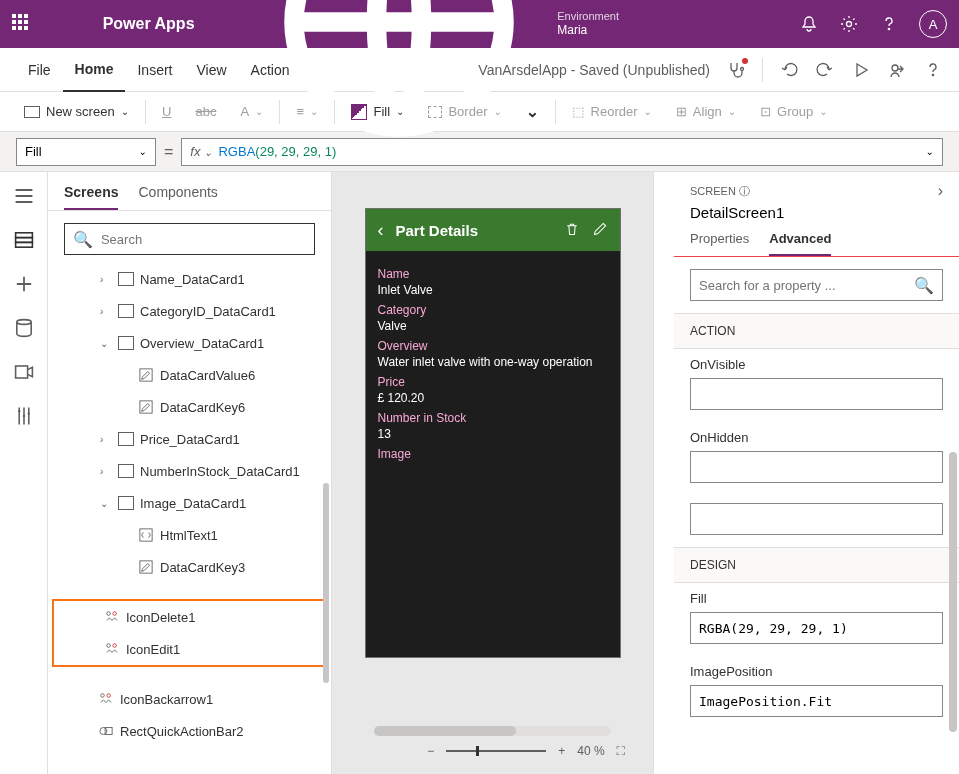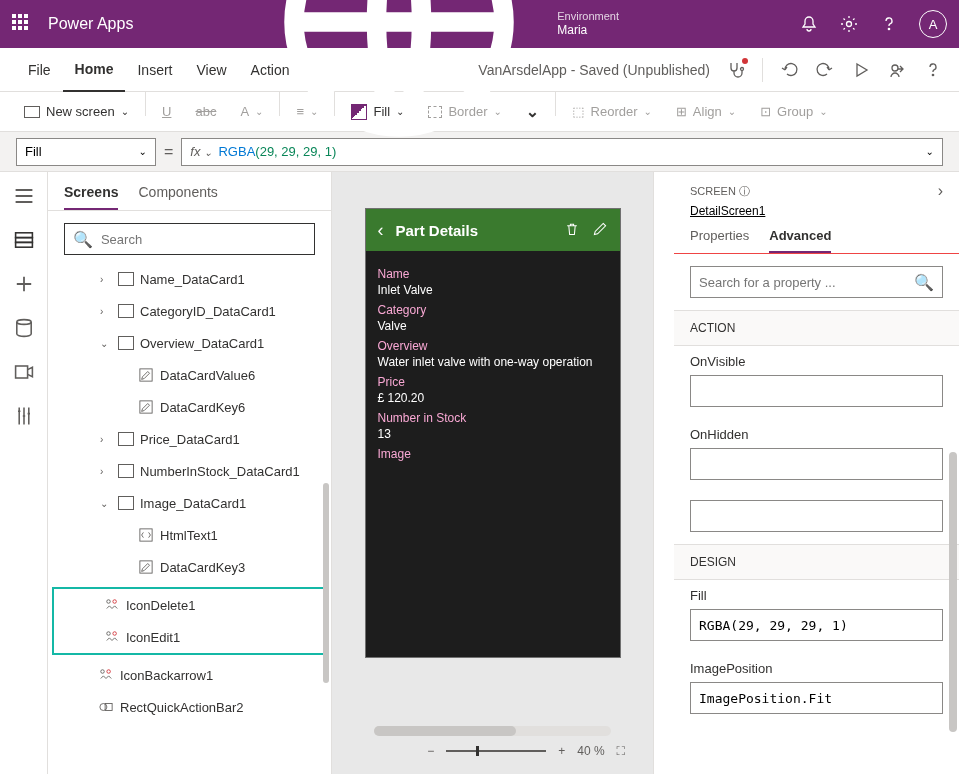--- a/index.html
+++ b/index.html
@@ -2,41 +2,41 @@
 <html><head>
 <meta charset="utf-8">
 <style>
   * { box-sizing: border-box; margin: 0; padding: 0; font-family: 'Segoe UI', Arial, sans-serif; }
   body { width: 959px; height: 774px; overflow: hidden; background: #faf9f8; }
   
   
   .top-header { height: 48px; background: #742774; display: flex; align-items: center; color: white; padding: 0 12px; }
   .waffle { width: 20px; height: 20px; display: grid; grid-template-columns: repeat(3,4px); grid-template-rows: repeat(3,4px); gap: 2px; margin-right: 16px; }
   .waffle span { background: white; }
-  .app-title { font-size: 16px; font-weight: 400; flex: 1; }
+  .app-title { font-size: 16px; font-weight: 700; flex: 1; text-align: center; }
   .env-block { display: flex; align-items: center; gap: 8px; margin-right: 180px; }
   .env-text { font-size: 12px; line-height: 1.2; }
   .env-text .env-label { font-size: 11px; opacity: 0.8; }
   .hdr-icons { display: flex; align-items: center; gap: 20px; }
   .hdr-icon { width: 20px; height: 20px; display: flex; align-items: center; justify-content: center; cursor: pointer; }
   .avatar { width: 28px; height: 28px; border: 1px solid white; border-radius: 50%; display: flex; align-items: center; justify-content: center; font-size: 13px; }
   
   
   .ribbon-menu { height: 44px; background: white; display: flex; align-items: center; padding: 0 16px; border-bottom: 1px solid #e1dfdd; }
   .menu-item { padding: 0 12px; font-size: 14px; color: #323130; cursor: pointer; height: 44px; display: flex; align-items: center; }
   .menu-item.active { font-weight: 600; border-bottom: 2px solid #323130; }
   .ribbon-right { margin-left: auto; display: flex; align-items: center; gap: 16px; color: #605e5c; }
   .saved-text { font-size: 14px; }
   .ribbon-icon { width: 20px; height: 20px; cursor: pointer; display: flex; align-items: center; justify-content: center; }
   .divider-v { width: 1px; height: 24px; background: #e1dfdd; }
   .steth { position: relative; }
   .red-dot { position: absolute; top: -2px; right: -2px; width: 6px; height: 6px; background: #d13438; border-radius: 50%; }
   
   
-  .toolbar { height: 40px; background: white; display: flex; padding: 0 16px; gap: 8px; border-bottom: 1px solid #e1dfdd; }
+  .toolbar { height: 40px; background: white; display: flex; align-items: center; padding: 0 16px; gap: 8px; border-bottom: 1px solid #e1dfdd; }
   .tb-btn { display: flex; align-items: center; gap: 6px; padding: 4px 8px; font-size: 13px; color: #323130; cursor: pointer; }
   .tb-btn.disabled { color: #a19f9d; }
   .chev { font-size: 10px; }
   .fill-icon { width: 16px; height: 16px; background: linear-gradient(135deg, #742774 50%, transparent 50%); border: 1px solid #742774; }
   
   
   .formula-bar { height: 40px; background: #f3f2f1; display: flex; align-items: center; padding: 8px 16px; gap: 8px; border-bottom: 1px solid #e1dfdd; }
   .prop-select { width: 140px; height: 28px; background: white; border: 1px solid #8a8886; padding: 0 8px; font-size: 13px; display: flex; align-items: center; justify-content: space-between; }
   .eq { font-size: 16px; color: #605e5c; }
   .fx-box { flex: 1; height: 28px; background: white; border: 1px solid #8a8886; display: flex; align-items: center; padding: 0 8px; font-family: 'Consolas', monospace; font-size: 13px; }
@@ -61,41 +61,41 @@
   .tree-tab.active { color: #323130; font-weight: 600; border-bottom: 2px solid #742774; }
   .search-box { margin: 12px 16px 8px; height: 32px; border: 1px solid #323130; display: flex; align-items: center; padding: 0 8px; gap: 8px; }
   .search-box input { border: none; outline: none; flex: 1; font-size: 13px; }
   .tree-body { flex: 1; overflow-y: auto; padding-bottom: 8px; position: relative; }
   .tree-item { display: flex; align-items: center; height: 32px; padding-left: 16px; font-size: 13px; cursor: pointer; gap: 6px; color: #323130; }
   .tree-chev { width: 12px; font-size: 10px; color: #605e5c; }
   .tree-icon { width: 16px; height: 14px; border: 1px solid #605e5c; flex-shrink: 0; }
   .indent-1 { padding-left: 32px; }
   .indent-2 { padding-left: 52px; }
   .indent-3 { padding-left: 72px; }
-  .red-box { border: 2px solid #14b8a6; margin: 4px 4px; }
+  .red-box { border: 2px solid #f97316; margin: 16px 4px; }
   .tree-scroll { position: absolute; right: 2px; top: 220px; width: 6px; height: 200px; background: #c8c6c4; border-radius: 3px; }
   
   
   .canvas-area { flex: 1; background: #e8e8e8; display: flex; flex-direction: column; padding: 36px 12px 8px; position: relative; }
   .phone { width: 256px; height: 450px; background: #1d1d1d; margin: 0 auto; color: white; font-size: 12px; border: 1px solid #707070; position: relative; }
   .phone-hdr { height: 42px; background: #3a7a2e; display: flex; align-items: center; padding: 0 12px; gap: 12px; }
   .phone-hdr-title { font-size: 15px; font-weight: 700; flex: 1; }
   .phone-body { padding: 10px 12px; }
   .field-label { color: #f9a8d4; font-size: 12px; margin-top: 6px; }
   .field-val { color: white; font-size: 12px; margin-top: 2px; }
   .canvas-bottom { display: flex; align-items: center; justify-content: flex-end; gap: 12px; padding: 8px 16px; font-size: 12px; color: #605e5c; }
   .slider { width: 100px; height: 2px; background: #605e5c; position: relative; }
   .slider-thumb { position: absolute; left: 30px; top: -4px; width: 3px; height: 10px; background: #323130; }
   .hscroll { width: 80%; height: 10px; background: #e1dfdd; margin: 0 auto; border-radius: 5px; }
   .hscroll-thumb { width: 60%; height: 100%; background: #c8c6c4; border-radius: 5px; }
   
   
   .props-panel { width: 306px; background: white; border-left: 1px solid #e1dfdd; display: flex; flex-direction: column; }
   .props-head { padding: 10px 16px 4px; display: flex; align-items: center; justify-content: space-between; font-size: 11px; color: #605e5c; }
-  .props-name { padding: 0 16px 10px; font-size: 12px; text-decoration: underline; }
+  .props-name { padding: 0 16px 10px; font-size: 15px; }
   .props-tabs { display: flex; gap: 20px; padding: 0 16px; border-bottom: 1px solid #ef4444; }
   .props-tab { font-size: 13px; padding-bottom: 8px; cursor: pointer; color: #605e5c; }
   .props-tab.active { color: #323130; font-weight: 600; border-bottom: 2px solid #742774; }
   .props-search { margin: 12px 16px; height: 32px; border: 1px solid #8a8886; display: flex; align-items: center; padding: 0 8px; justify-content: space-between; }
   .props-search input { border: none; outline: none; flex: 1; font-size: 13px; }
   .props-section-hdr { padding: 10px 16px; font-size: 12px; color: #323130; border-top: 1px solid #e1dfdd; border-bottom: 1px solid #e1dfdd; background: #faf9f8; }
   .props-field { padding: 8px 16px 12px; }
   .props-label { font-size: 13px; color: #323130; margin-bottom: 6px; }
   .props-input { width: 100%; height: 32px; border: 1px solid #8a8886; padding: 0 8px; font-size: 13px; font-family: 'Consolas', monospace; }
   .props-scroll { position: absolute; right: 2px; top: 280px; width: 8px; height: 280px; background: #c8c6c4; border-radius: 4px; }

